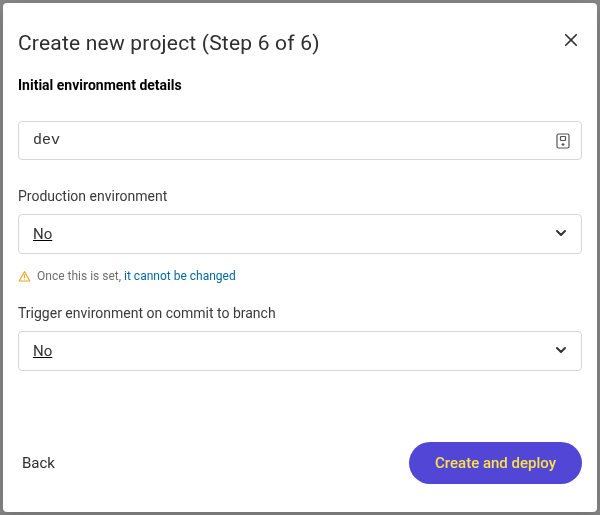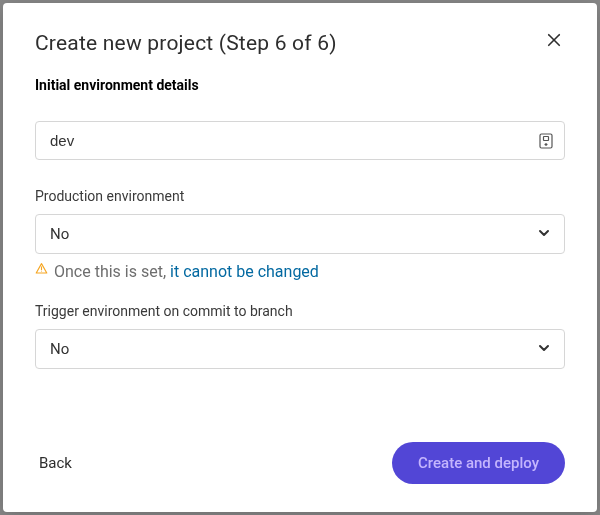--- a/index.html
+++ b/index.html
@@ -15,21 +15,21 @@
       justify-content: center;
       width: 600px;
       height: 515px;
     }
     .modal {
       background: #fff;
       width: 594px;
       height: 509px;
       border-radius: 4px;
       box-shadow: 0 4px 20px rgba(0,0,0,0.2);
-      padding: 28px 32px;
+      padding: 28px 15px;
       display: flex;
       flex-direction: column;
       position: relative;
     }
     .modal-header {
       display: flex;
       justify-content: space-between;
       align-items: flex-start;
     }
     .modal-title {
@@ -75,36 +75,37 @@
       position: relative;
     }
     .text-input {
       width: 100%;
       padding: 10px 40px 10px 14px;
       font-size: 15px;
       color: #333;
       border: 1px solid #d6d6d6;
       border-radius: 4px;
       outline: none;
-      font-family: Liberation Sans, sans-serif;
+      font-family: Liberation Mono, monospace;
     }
     .input-suffix-icon {
       position: absolute;
       right: 12px;
       top: 50%;
       transform: translateY(-50%);
       color: #555;
       display: flex;
     }
     .input-suffix-icon svg {
       width: 14px;
       height: 16px;
     }
     .select-wrapper {
       position: relative;
+      text-decoration: underline;
     }
     .select-box {
       width: 100%;
       padding: 10px 14px;
       font-size: 15px;
       color: #333;
       border: 1px solid #d6d6d6;
       border-radius: 4px;
       background: #fff;
       cursor: pointer;
@@ -114,22 +115,23 @@
     }
     .select-chevron {
       color: #333;
     }
     .select-chevron svg {
       width: 12px;
       height: 12px;
     }
     .warning-row {
       display: flex;
-      margin-top: 8px;
-      font-size: 16px;
+      align-items: center;
+      margin-top: 15px;
+      font-size: 12px;
       color: #6e6e6e;
     }
     .warning-icon {
       color: #f5a623;
       margin-right: 6px;
       display: flex;
     }
     .warning-icon svg {
       width: 13px;
       height: 13px;
@@ -150,21 +152,21 @@
       background: none;
       border: none;
       font-size: 15px;
       color: #2e2e2e;
       cursor: pointer;
       font-family: inherit;
       padding: 10px 4px;
     }
     .btn-primary {
       background: #5246d6;
-      color: #c4b5fd;
+      color: #fde047;
       border: none;
       font-size: 15px;
       font-weight: 500;
       padding: 12px 26px;
       border-radius: 24px;
       cursor: pointer;
       font-family: inherit;
     }
   </style>
 </head>

